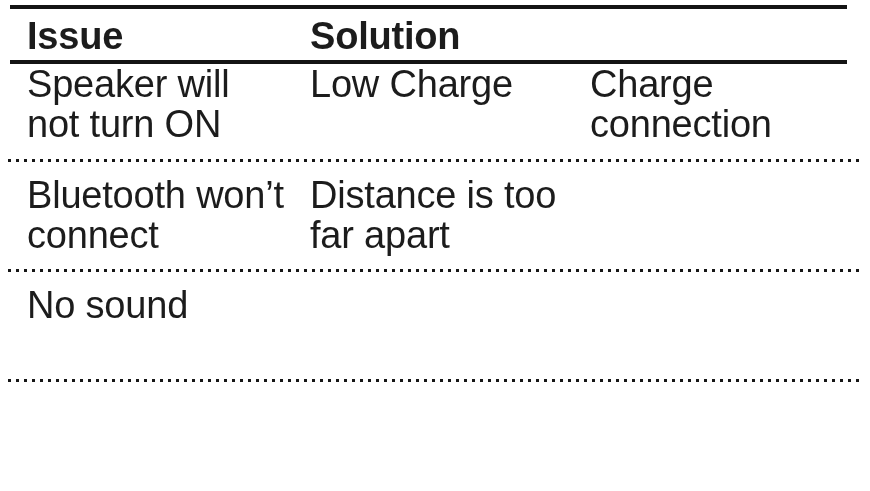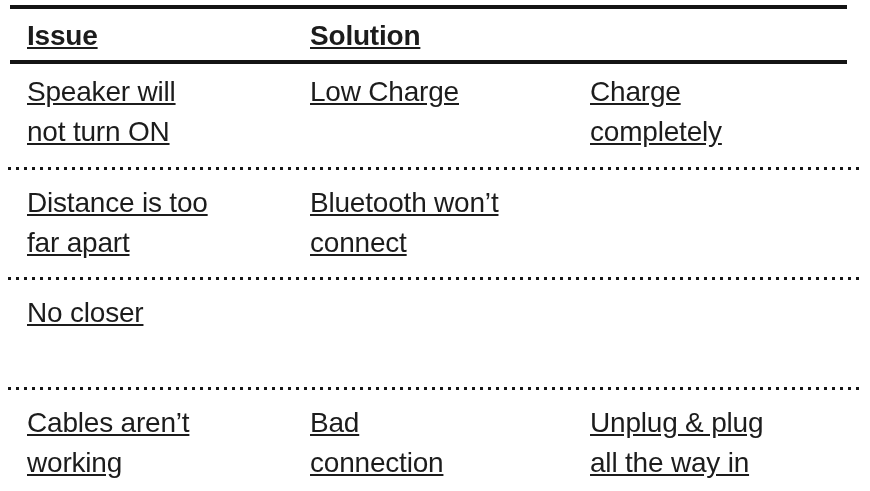--- a/index.html
+++ b/index.html
@@ -17,29 +17,28 @@
     margin-left: 10px;
     margin-right: 23px;
   }
   .top-rule { margin-top: 5px; }
   .header-rule { margin-top: 4px; }
   .row {
     display: grid;
     grid-template-columns: 283px 280px 1fr;
     padding-left: 27px;
     padding-right: 20px;
-    font-size: 28px;
+    font-size: 38px;
     line-height: 40px;
     letter-spacing: -0.2px;
-    text-decoration: underline;
   }
   .header-row { margin-top: 7px; }
   .header-row .cell { font-weight: 700; }
   .body-row { margin-top: 13px; min-height: 80px; }
-  .first-row { margin-top: 8px; }
+  .first-row { margin-top: 0; }
   .body-row .cell { white-space: pre-line; }
   .cell { padding-right: 10px; }
   .dotted {
     height: 3px;
     margin: 14px 8px 0 8px;
     background-image: repeating-linear-gradient(to right, #161616 0 3px, transparent 3px 8px);
   }
   .dotted.sep-1 { margin-top: 15px; }
 </style>
 </head>
@@ -54,42 +53,34 @@
     <div class="cell">Solution</div>
   </div>
 
   <div class="rule header-rule"></div>
 
   <div class="row body-row first-row">
     <div class="cell">Speaker will
 not turn ON</div>
     <div class="cell">Low Charge</div>
     <div class="cell">Charge
-completely</div>
+connection</div>
   </div>
 
   <div class="dotted sep-1"></div>
 
   <div class="row body-row">
+    <div class="cell">Bluetooth won’t
+connect</div>
     <div class="cell">Distance is too
 far apart</div>
-    <div class="cell">Bluetooth won’t
-connect</div>
   </div>
 
   <div class="dotted"></div>
 
   <div class="row body-row">
-    <div class="cell">No closer</div>
+    <div class="cell">No sound</div>
   </div>
 
   <div class="dotted"></div>
 
-  <div class="row body-row">
-    <div class="cell">Cables aren’t
-working</div>
-    <div class="cell">Bad
-connection</div>
-    <div class="cell">Unplug &amp; plug
-all the way in</div>
-  </div>
 
 </div>
 
 </body></html>

